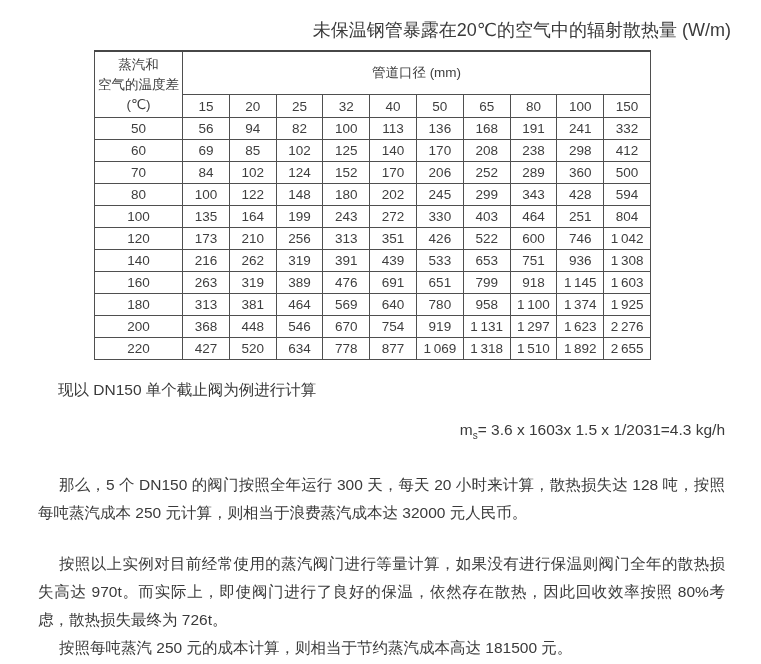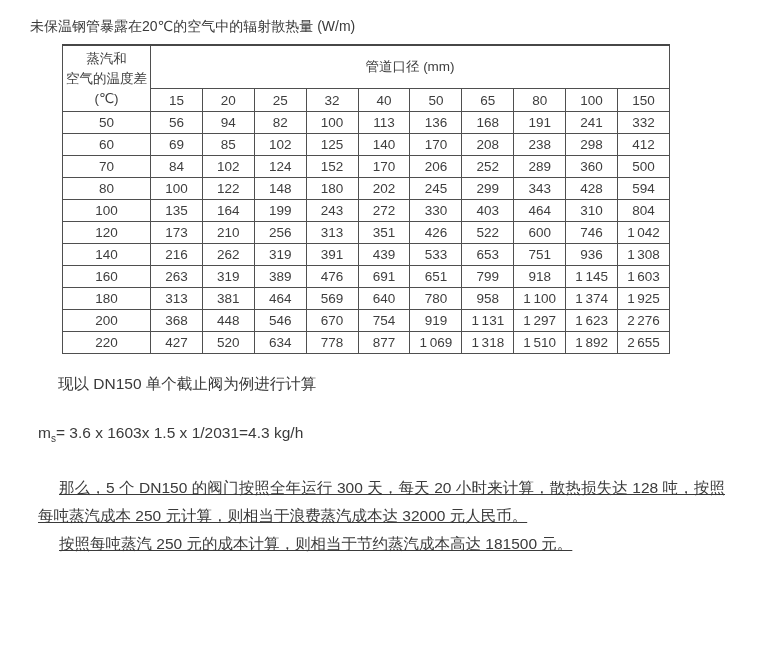--- a/index.html
+++ b/index.html
@@ -13,30 +13,30 @@
     color: #3d3d3d;
   }
   .page {
     position: relative;
     width: 761px;
     height: 664px;
     background: #ffffff;
   }
   .doc-title {
     margin: 18px 30px 0 30px;
-    text-align: left;
-    font-size: 14px;
+    text-align: right;
+    font-size: 18px;
     color: #3a3a3a;
     white-space: nowrap;
   }
   table.heat-table {
     border-collapse: collapse;
     table-layout: fixed;
-    width: 608px;
-    margin: 8px 0 0 62px;
+    width: 557px;
+    margin: 8px 0 0 94px;
     border: 1px solid #4f4f4f;
     border-top: 2px solid #474747;
   }
   table.heat-table th,
   table.heat-table td {
     border: 1px solid #4f4f4f;
     font-weight: normal;
     text-align: center;
     vertical-align: middle;
     padding: 0;
@@ -55,24 +55,24 @@
   tbody td { height: 21px; }
   .body-text {
     margin: 16px 36px 0 38px;
     font-size: 15.5px;
     line-height: 28px;
     text-align: justify;
     color: #3a3a3a;
   }
   .body-text p { margin: 0; }
   p.indent-sm { text-indent: 20px; }
-  p.indent { text-indent: 21px; text-decoration: underline; }
+  p.indent { text-indent: 21px; }
   p.formula-line {
-    margin-top: 21px;
-    text-align: left;
+    margin-top: 12px;
+    text-align: right;
     font-size: 15.5px;
   }
   p.formula-line sub { font-size: 10px; }
   p.para-3 { margin-top: 21px; }
   p.para-4 { margin-top: 23px; }
   p.para-5 { margin-top: 0; }
 </style>
 </head>
 <body>
 
@@ -163,21 +163,21 @@
         <tr>
           <td>100</td>
           <td>135</td>
           <td>164</td>
           <td>199</td>
           <td>243</td>
           <td>272</td>
           <td>330</td>
           <td>403</td>
           <td>464</td>
-          <td>310</td>
+          <td>251</td>
           <td>804</td>
         </tr>
         <tr>
           <td>120</td>
           <td>173</td>
           <td>210</td>
           <td>256</td>
           <td>313</td>
           <td>351</td>
           <td>426</td>
@@ -251,16 +251,17 @@
           <td>1 892</td>
           <td>2 655</td>
         </tr>
       </tbody>
   </table>
 
   <section class="body-text">
     <p class="indent-sm">现以 DN150 单个截止阀为例进行计算</p>
     <p class="formula-line"><span>m</span><sub>s</sub><span>= 3.6 x 1603x 1.5 x 1/2031=4.3 kg/h</span></p>
     <p class="indent para-3">那么，5 个 DN150 的阀门按照全年运行 300 天，每天 20 小时来计算，散热损失达 128 吨，按照每吨蒸汽成本 250 元计算，则相当于浪费蒸汽成本达 32000 元人民币。</p>
+    <p class="indent para-4">按照以上实例对目前经常使用的蒸汽阀门进行等量计算，如果没有进行保温则阀门全年的散热损失高达 970t。而实际上，即使阀门进行了良好的保温，依然存在散热，因此回收效率按照 80%考虑，散热损失最终为 726t。</p>
     <p class="indent para-5">按照每吨蒸汽 250 元的成本计算，则相当于节约蒸汽成本高达 181500 元。</p>
   </section>
 
 </div>
 
 </body></html>

